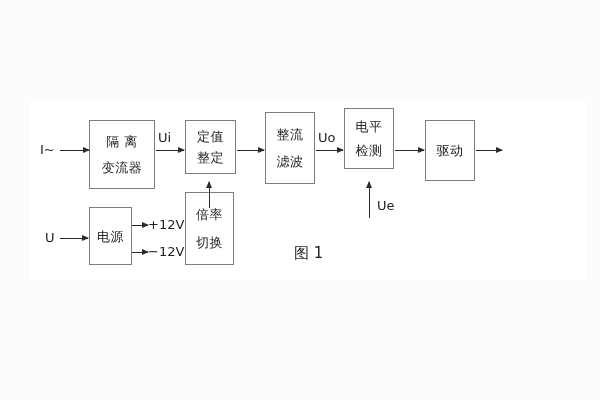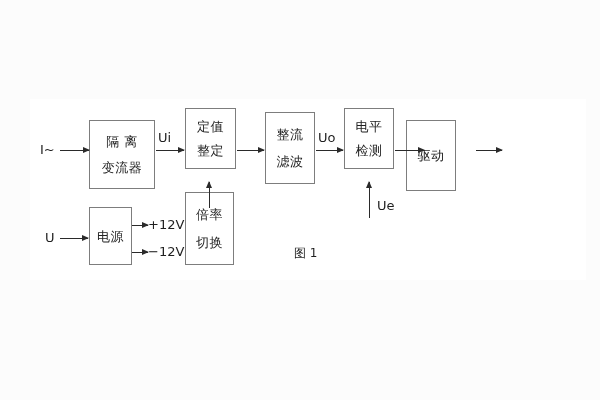--- a/index.html
+++ b/index.html
@@ -24,50 +24,50 @@
     border-left:7px solid #2a2a2a;border-top:3.5px solid transparent;border-bottom:3.5px solid transparent;
   }
   .arr-u{position:absolute;width:1px;background:#2a2a2a;}
   .arr-u::before{
     content:"";position:absolute;top:-1px;left:-3px;width:0;height:0;
     border-bottom:7px solid #2a2a2a;border-left:3.5px solid transparent;border-right:3.5px solid transparent;
   }
   .lab{
     position:absolute;color:#1f1f1f;font-size:13px;line-height:14px;white-space:pre;
   }
-  .caption{font-size:12px;}
+  .caption{font-size:15px;}
 </style>
 </head>
 <body>
 
 <div class="stage">
 
   <div class="panel"></div>
 
   <div class="box" style="left:89px;top:120px;width:66px;height:69px">
     <span class="bl">隔 离</span>
     <span class="bl">变流器</span>
   </div>
 
-  <div class="box" style="left:185px;top:108px;width:51px;height:61px">
+  <div class="box" style="left:185px;top:120px;width:51px;height:54px">
     <span class="bl">定值</span>
     <span class="bl">整定</span>
   </div>
 
   <div class="box" style="left:265px;top:112px;width:50px;height:72px">
     <span class="bl">整流</span>
     <span class="bl">滤波</span>
   </div>
 
   <div class="box" style="left:344px;top:108px;width:50px;height:61px">
     <span class="bl">电平</span>
     <span class="bl">检测</span>
   </div>
 
-  <div class="box" style="left:406px;top:120px;width:50px;height:71px">
+  <div class="box" style="left:425px;top:120px;width:50px;height:61px">
     <span class="bl">驱动</span>
   </div>
 
 
   <div class="box" style="left:89px;top:207px;width:43px;height:58px">
     <span class="bl">电源</span>
   </div>
 
   <div class="box" style="left:185px;top:192px;width:49px;height:73px">
     <span class="bl">倍率</span>

